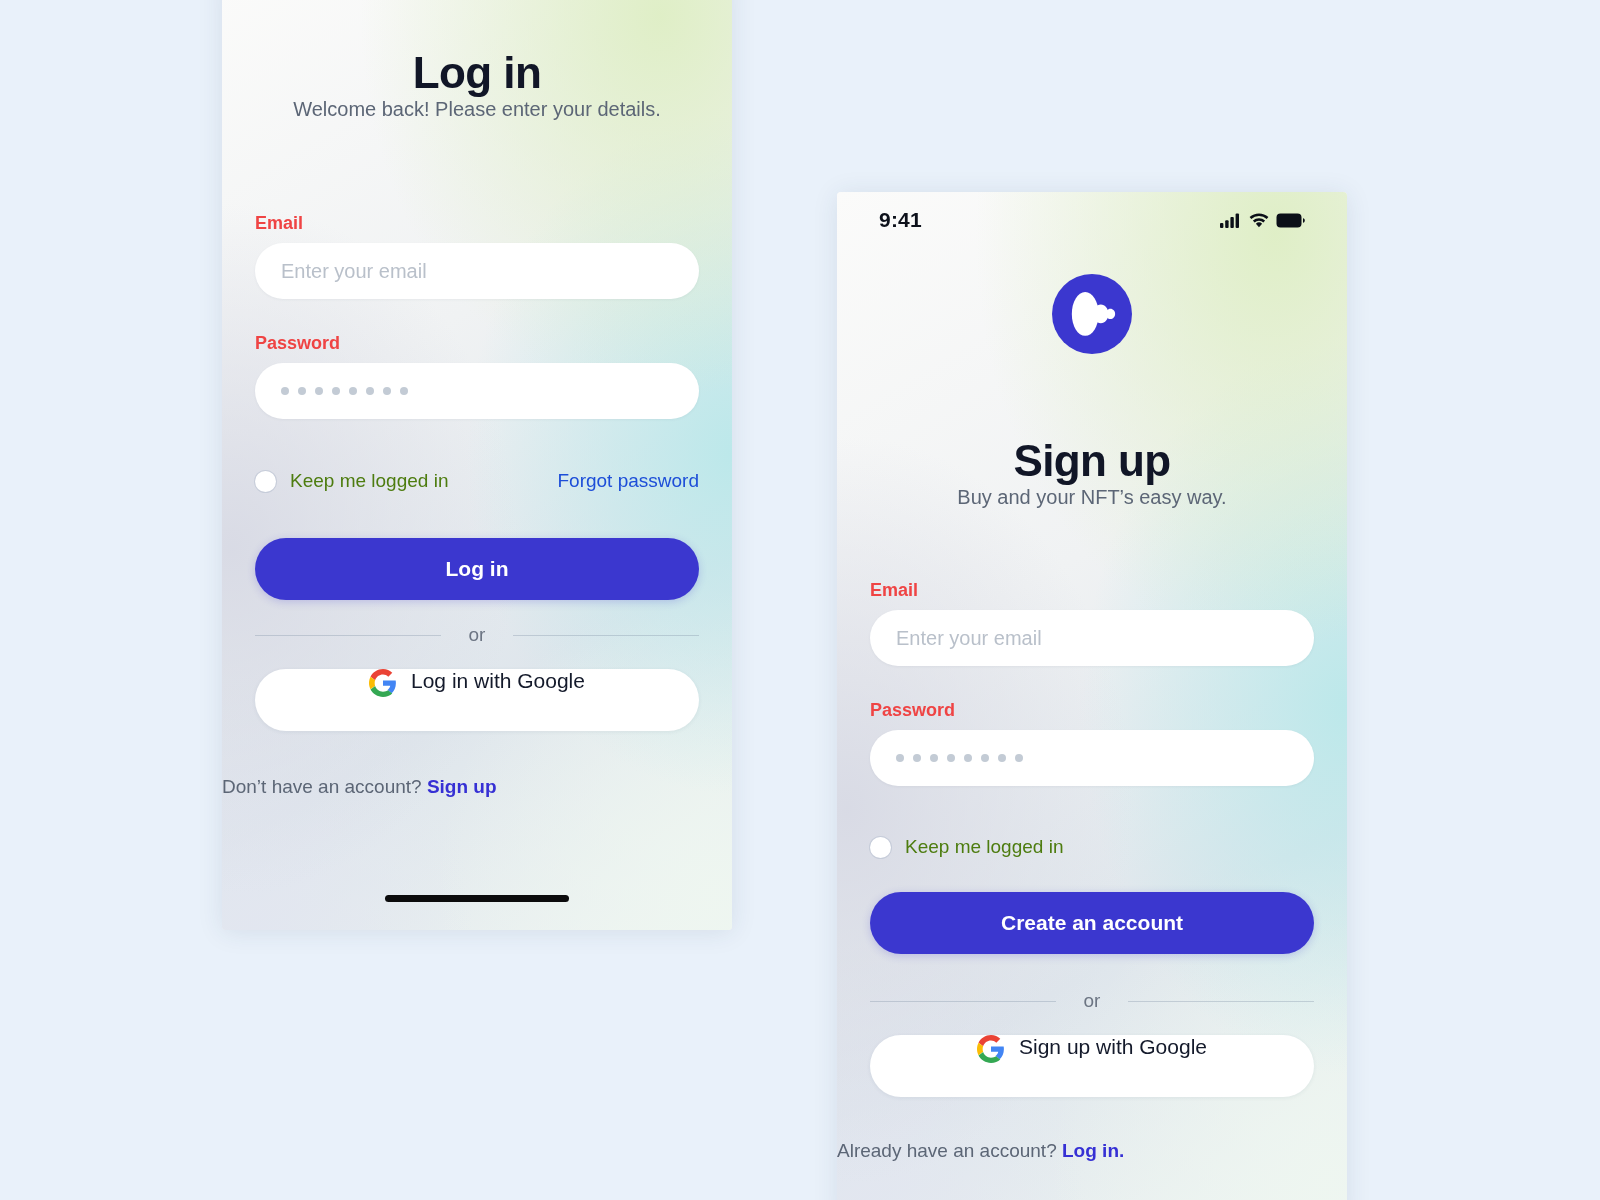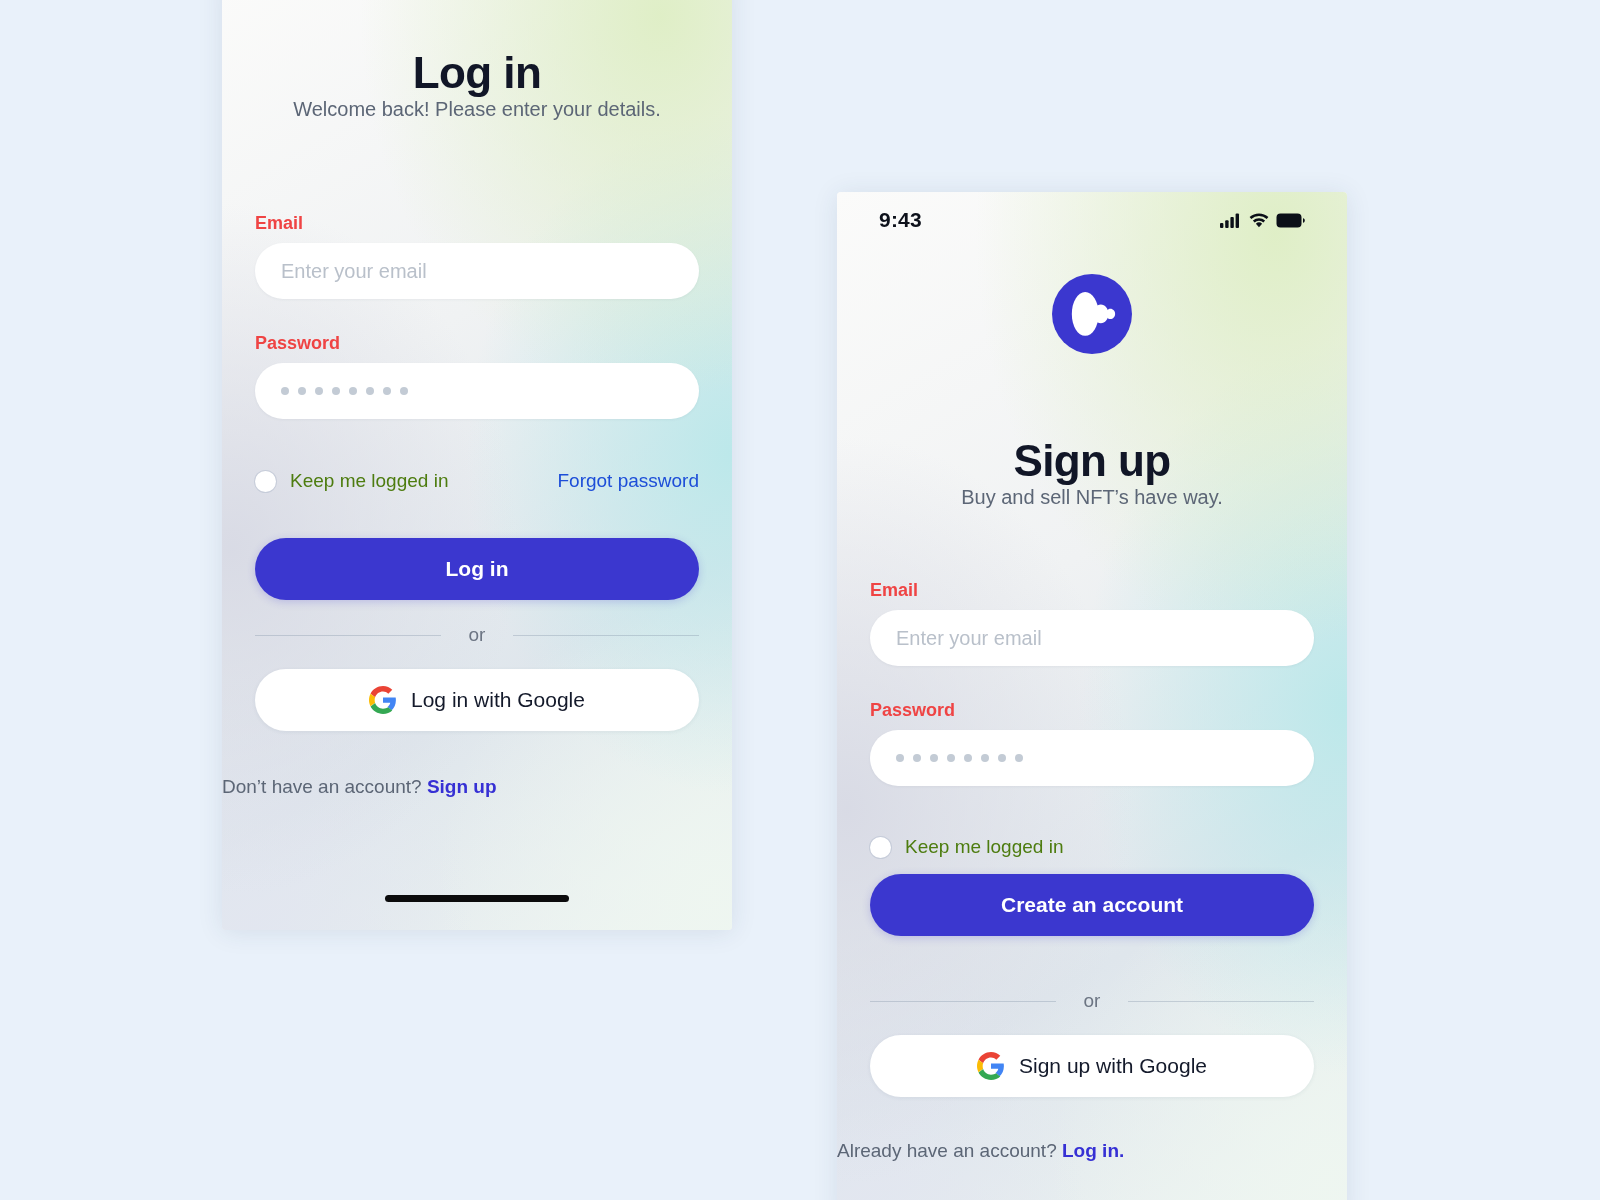--- a/index.html
+++ b/index.html
@@ -88,21 +88,21 @@
 
   
   .btn-primary {
     height:62px; border-radius:31px; background:#3b37cf;
     display:flex; align-items:center; justify-content:center;
     color:#ffffff; font-size:21px; font-weight:bold;
     box-shadow:0 2px 8px rgba(59,55,207,.22);
   }
   .btn-google {
     height:62px; border-radius:31px; background:#ffffff;
-    display:flex; align-items:center; justify-content:center; gap:14px;
+    display:flex; justify-content:center; gap:14px;
     color:#141a2b; font-size:21px;
     box-shadow:0 1px 4px rgba(30,50,80,.07);
   }
 
   
   .or {
     display:flex; align-items:center; gap:28px;
     color:#6c7583; font-size:19px;
   }
   .or .ln { flex:1; height:1px; background:rgba(130,145,165,.35); }
@@ -193,21 +193,21 @@
 
       <div class="home-ind" style="bottom:28px;"></div>
     </div>
   </div>
 
   <div class="phone" id="phone-signup">
     <div class="bgwash"></div>
     <div class="content">
 
       <div class="statusbar">
-        <span class="status-time">9:43</span>
+        <span class="status-time">9:41</span>
         <span class="status-icons">
           <span style="display:flex;">
             <svg width="22" height="15" viewBox="0 0 22 15" aria-hidden="true">
               <rect x="0" y="10" width="3.4" height="5" rx="1" fill="#0b0f18"></rect>
               <rect x="5.2" y="7.3" width="3.4" height="7.7" rx="1" fill="#0b0f18"></rect>
               <rect x="10.4" y="4" width="3.4" height="11" rx="1" fill="#0b0f18"></rect>
               <rect x="15.6" y="0.6" width="3.4" height="14.4" rx="1" fill="#0b0f18"></rect>
             </svg>
           </span>
           <span style="display:flex;">
@@ -232,21 +232,21 @@
             <circle cx="40" cy="40" r="40" fill="#3b37cf"></circle>
             <path d="M33.2 18c7.4 0 13.4 9.8 13.4 21.9S40.6 61.8 33.2 61.8 19.8 52 19.8 39.9 25.8 18 33.2 18z" fill="#ffffff"></path>
             <path d="M48.8 30.6c4.2 0 7.6 4.2 7.6 9.3s-3.4 9.3-7.6 9.3-7.6-4.2-7.6-9.3 3.4-9.3 7.6-9.3z" fill="#ffffff"></path>
             <path d="M58.4 34.8c2.6 0 4.7 2.3 4.7 5.1s-2.1 5.1-4.7 5.1-4.7-2.3-4.7-5.1 2.1-5.1 4.7-5.1z" fill="#ffffff"></path>
           </svg>
         </span>
       </div>
 
       <div style="position:absolute; left:0; right:0; top:244px;">
         <div class="title">Sign up</div>
-        <div class="subtitle">Buy and sell NFT’s have way.</div>
+        <div class="subtitle">Buy and your NFT’s easy way.</div>
       </div>
 
       <div style="position:absolute; left:33px; right:33px; top:388px;">
         <div class="field-label">Email</div>
         <div class="input">
           <span class="ph">Enter your email</span>
         </div>
       </div>
 
       <div style="position:absolute; left:33px; right:33px; top:508px;">
@@ -265,21 +265,21 @@
         </div>
       </div>
 
       <div style="position:absolute; left:33px; right:33px; top:644px;">
         <div class="check-wrap">
           <span class="radio"></span>
           <span class="check-label">Keep me logged in</span>
         </div>
       </div>
 
-      <div class="btn-primary" style="position:absolute; left:33px; right:33px; top:682px;">Create an account</div>
+      <div class="btn-primary" style="position:absolute; left:33px; right:33px; top:700px;">Create an account</div>
 
       <div class="or" style="position:absolute; left:33px; right:33px; top:798px;">
         <span class="ln"></span>
         <span>or</span>
         <span class="ln"></span>
       </div>
 
       <div class="btn-google" style="position:absolute; left:33px; right:33px; top:843px;">
         <span style="display:flex;">
           <svg width="28" height="28" viewBox="0 0 48 48" aria-hidden="true">

